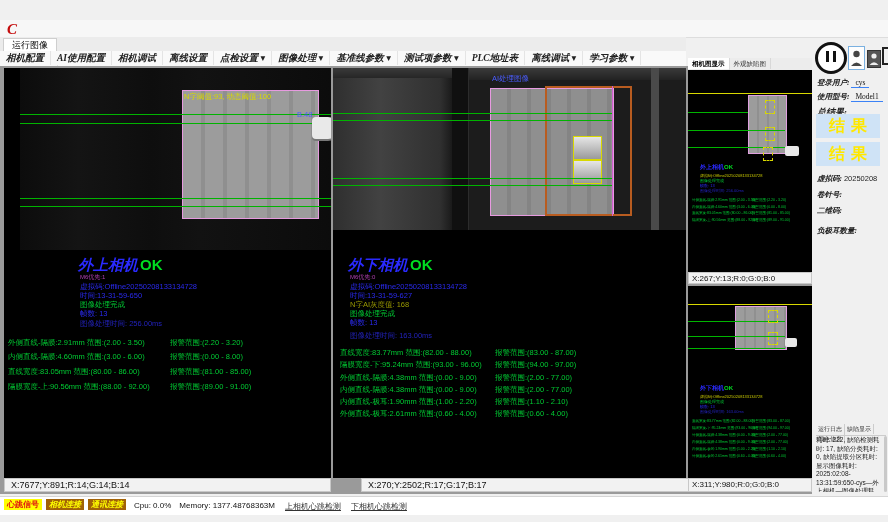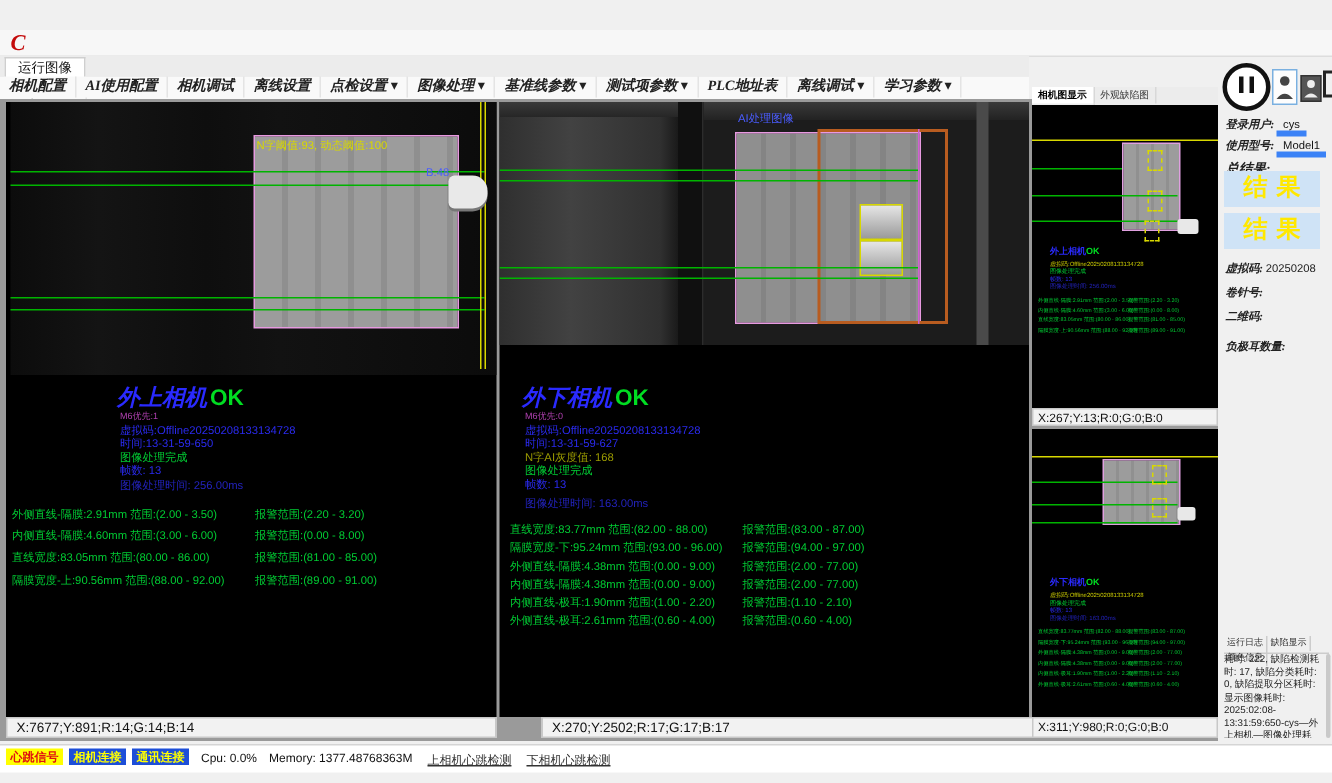--- a/index.html
+++ b/index.html
@@ -20,21 +20,21 @@
            border:1px solid #cfcfcf;border-bottom:none;font-size:9px;line-height:13px;}
   #toolbar{left:0;top:51px;width:686px;height:15px;background:#f9f9f9;border-bottom:1px solid #dcdcdc;}
   .tool-item{float:left;font-size:9.5px;font-weight:bold;font-family:"Liberation Serif","DejaVu Serif",serif;
              font-style:italic;color:#222;padding:1px 6px;border-right:1px solid #e4e4e4;line-height:12px;}
   
   #backdrop{left:0;top:66px;width:812px;height:428px;background:#9a9a9a;}
   .cam-panel{background:#000;overflow:hidden;}
   .coordbar{background:#f2f2f2;color:#111;font-size:9px;line-height:13px;padding-left:6px;border:1px solid #c8c8c8;box-sizing:border-box;}
   
   #left-panel{left:4px;top:68px;width:327px;height:410px;}
-  #left-scene{position:absolute;left:3px;top:0;width:327px;height:182px;
+  #left-scene{position:absolute;left:16px;top:0;width:327px;height:182px;
       background:linear-gradient(90deg,#0c0c0c 0,#141414 18%,#0e0e0e 40%,#121212 55%,#0b0b0b 100%);}
   #l-cell{position:absolute;left:162px;top:22px;width:135px;height:127px;border:1px solid #e79ae0;
       background:repeating-linear-gradient(90deg,#9c9c9c 0 18px,#8f8f8f 18px 22px);}
   .gline{position:absolute;height:1px;background:#00b400;}
   .yline{position:absolute;width:1px;background:#d8d800;}
   #l-clip{position:absolute;left:292px;top:49px;width:26px;height:22px;background:#e9e9e9;border-radius:4px 10px 10px 4px;box-shadow:0 2px 0 #777;}
   .ov-yellow{position:absolute;font-size:7.5px;color:#d8d800;white-space:nowrap;}
   .ov-blue{position:absolute;font-size:7.5px;color:#4a5cff;white-space:nowrap;}
   
   .cam-title{position:absolute;font-size:15px;font-weight:bold;font-family:"Liberation Serif","DejaVu Serif",serif;
@@ -76,33 +76,33 @@
   #sp2-coord{left:688px;top:478px;width:124px;height:14px;font-size:8px;line-height:12px;}
   .coordbar.sm{padding-left:3px;}
   
   #sidebar{left:814px;top:38px;width:74px;height:456px;background:#f0f0f0;}
   #btn-pause{position:absolute;left:1px;top:4px;width:26px;height:26px;border:3px solid #111;border-radius:50%;background:#fff;}
   #btn-pause .bar{position:absolute;top:6px;width:3px;height:11px;background:#111;}
   #btn-user{position:absolute;left:34px;top:8px;width:15px;height:22px;background:#fdfdfd;border:1px solid #7ab0e0;}
   #btn-user2{position:absolute;left:53px;top:12px;width:12px;height:16px;background:#555;border:1px solid #333;}
   #btn-exit{position:absolute;left:68px;top:8px;width:18px;height:20px;}
   .srow{position:absolute;left:3px;font-size:7.5px;font-weight:bold;font-family:"Liberation Serif","DejaVu Serif",serif;font-style:italic;color:#222;white-space:nowrap;}
-  .sval{font-family:Liberation Sans, sans-serif;font-style:normal;font-weight:normal;border-bottom:4px solid #3b82f6;padding:0 4px;color:#111;}
+  .sval{font-family:Liberation Serif, serif;font-style:normal;font-weight:normal;border-bottom:1px solid #3b82f6;padding:0 4px;color:#111;}
   .result-box{position:absolute;left:2px;width:64px;height:24px;background:#cfe3f6;text-align:center;
       font-family:"Liberation Serif","DejaVu Serif",serif;font-weight:bold;font-size:16px;color:#ffe800;
       letter-spacing:6px;line-height:24px;text-indent:6px;}
   #log-tabs{position:absolute;left:2px;top:386px;width:70px;height:11px;border-bottom:1px solid #ccc;}
   .log-tab{float:left;font-size:6px;line-height:10px;padding:0 2px;border-right:1px solid #ccc;color:#333;}
   #log-text{position:absolute;left:2px;top:398px;width:66px;height:56px;font-size:6.5px;line-height:8.5px;color:#222;overflow:hidden;}
   #log-scroll{position:absolute;left:70px;top:398px;width:3px;height:56px;background:#c9c9c9;border-radius:2px;}
   
   #statusbar{left:0;top:496px;width:888px;height:18px;background:#fff;border-top:1px solid #d5d5d5;}
   .badge{float:left;margin:2px 0 0 4px;font-size:8px;font-weight:bold;padding:1px 3px;line-height:9px;}
   .badge.yellow{background:#ffff00;color:#e01010;}
-  .badge.red{background:#1d4ed8;color:#ffff00;}
+  .badge.red{background:#a16207;color:#ffff00;font-style:italic;}
   .sb-text{float:left;margin:4px 0 0 8px;font-size:8px;color:#111;}
   .sb-link{float:left;margin:4px 0 0 10px;font-size:8px;color:#333;text-decoration:underline;}
   svg{display:block;}
 </style>
 </head>
 <body>
 
 <div id="app">
 
 

